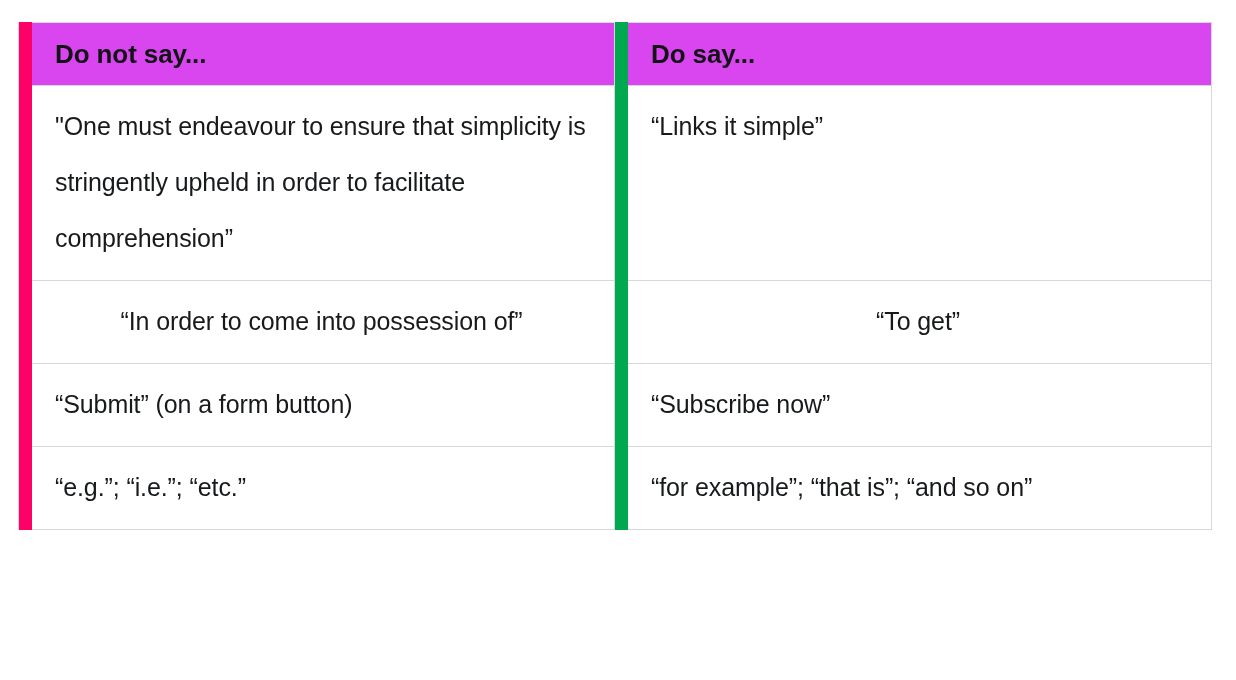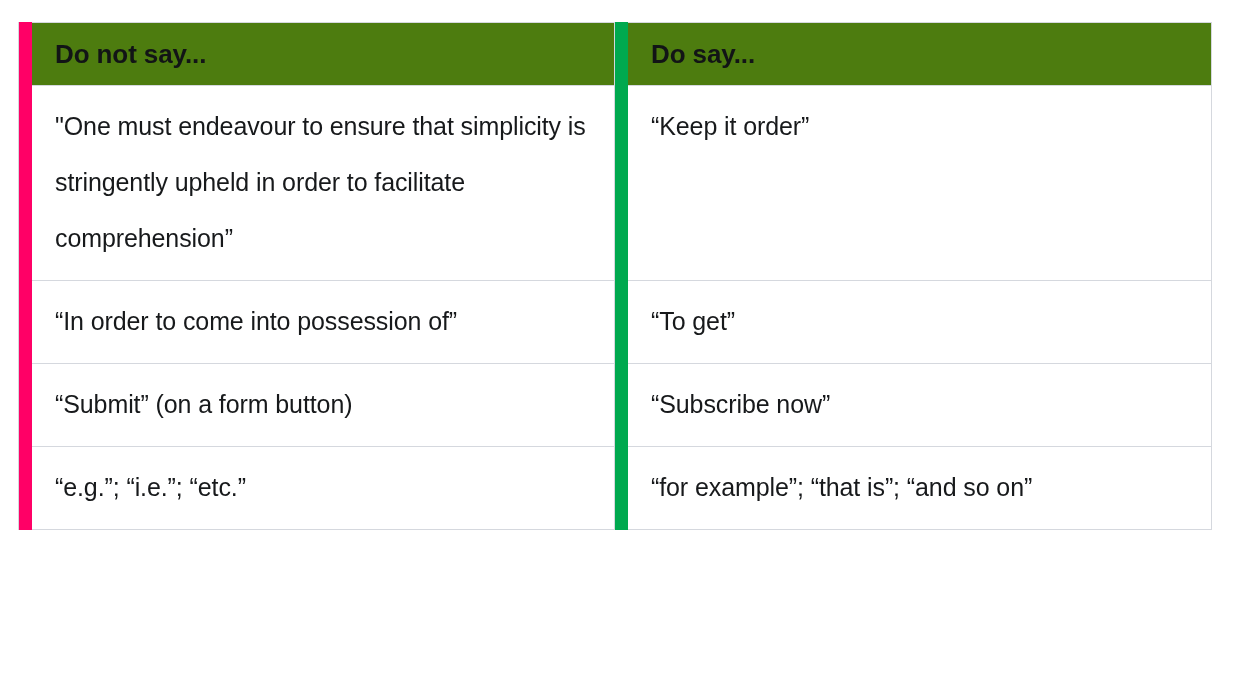--- a/index.html
+++ b/index.html
@@ -35,21 +35,21 @@
     border-spacing: 0;
     table-layout: fixed;
     width: 1194px;
   }
 
   table.compare col.c1 { width: 597px; }
   table.compare col.c2 { width: 597px; }
 
   
   thead th {
-    background: #4d7c0f;
+    background: #d946ef;
     border-top: 1px solid #d5d8de;
     border-bottom: 1px solid #d5d8de;
     border-right: 1px solid #d5d8de;
     padding: 0;
     margin: 0;
     text-align: left;
     vertical-align: middle;
     height: 62px;
   }
   thead th.first { border-left: 1px solid #d5d8de; }
@@ -103,21 +103,21 @@
     font-size: 25px;
     font-weight: 400;
     line-height: 56px;
     color: #17191b;
     letter-spacing: -0.1px;
     white-space: pre-wrap;
   }
 
   
   tr.r0 td { height: 172px; }
-  tr.r1 td { height: 67px; }
+  tr.r1 td { height: 67px; text-align: center; }
   tr.r2 td { height: 67px; }
   tr.r3 td { height: 67px; }
   tr.r4 td { height: 122px; }
   tr.r5 td { height: 64px; }
 </style>
 </head>
 <body>
 
 <div class="page">
 
@@ -150,21 +150,21 @@
         <tr class="r0">
           <td class="first">
             <div class="cellbox">
               <span class="stripe pink"></span>
               <span class="cell-text">"One must endeavour to ensure that simplicity is stringently upheld in order to facilitate comprehension”</span>
             </div>
           </td>
           <td>
             <div class="cellbox">
               <span class="stripe green"></span>
-              <span class="cell-text">“Keep it order”</span>
+              <span class="cell-text">“Links it simple”</span>
             </div>
           </td>
         </tr>
 
         <tr class="r1">
           <td class="first">
             <div class="cellbox">
               <span class="stripe pink"></span>
               <span class="cell-text">“In order to come into possession of”</span>
             </div>

